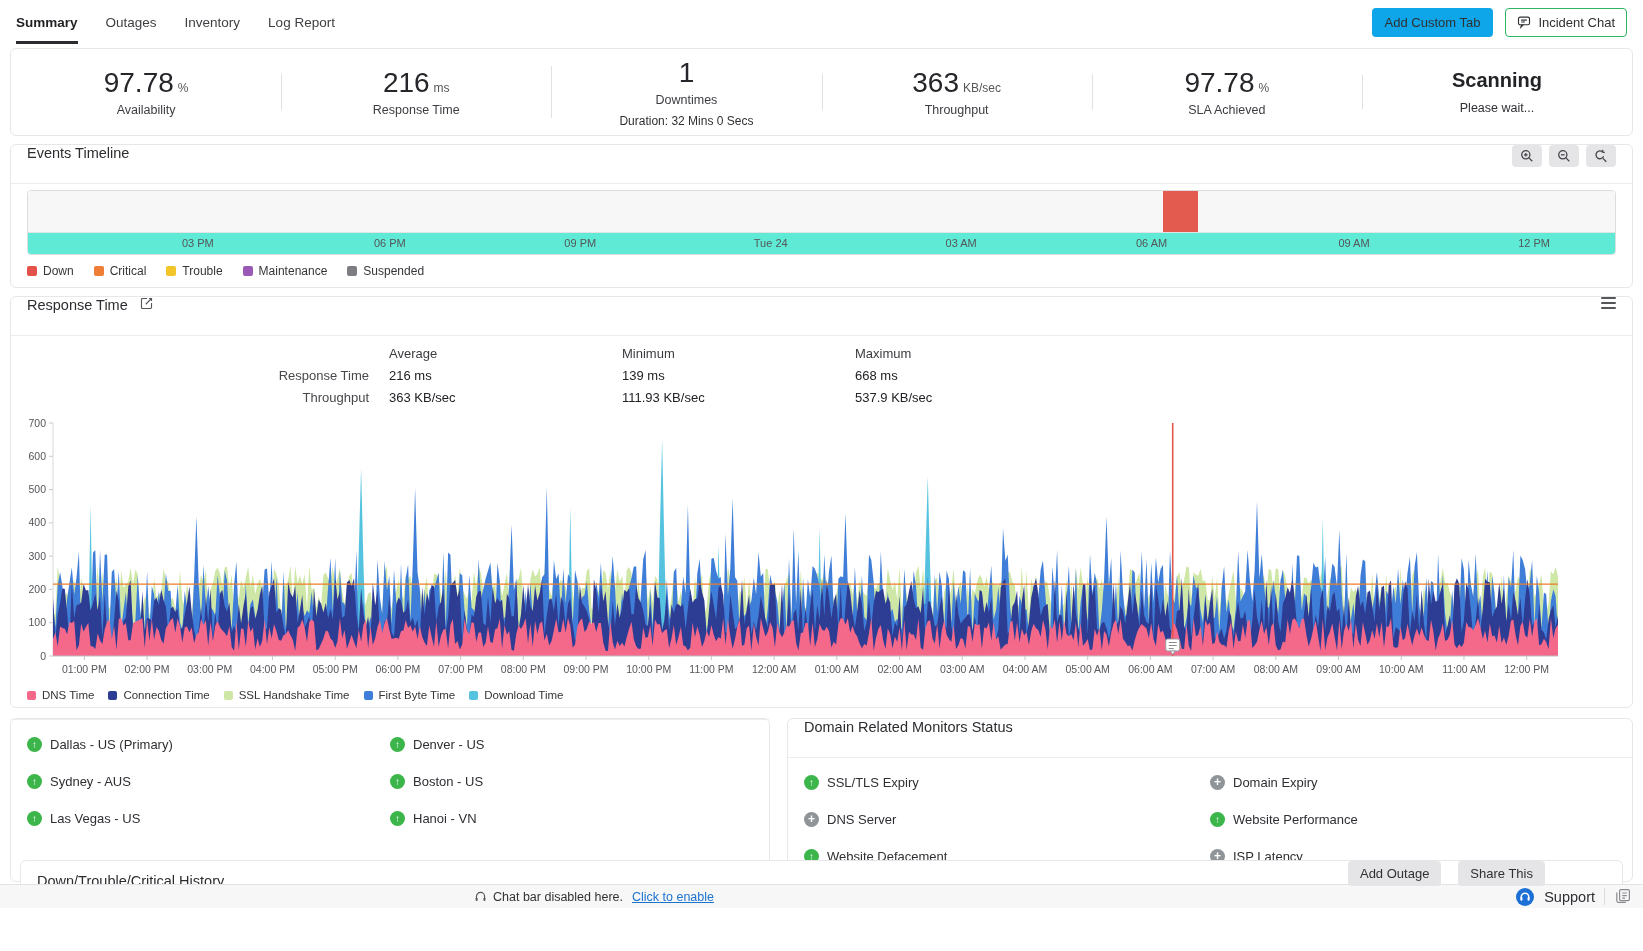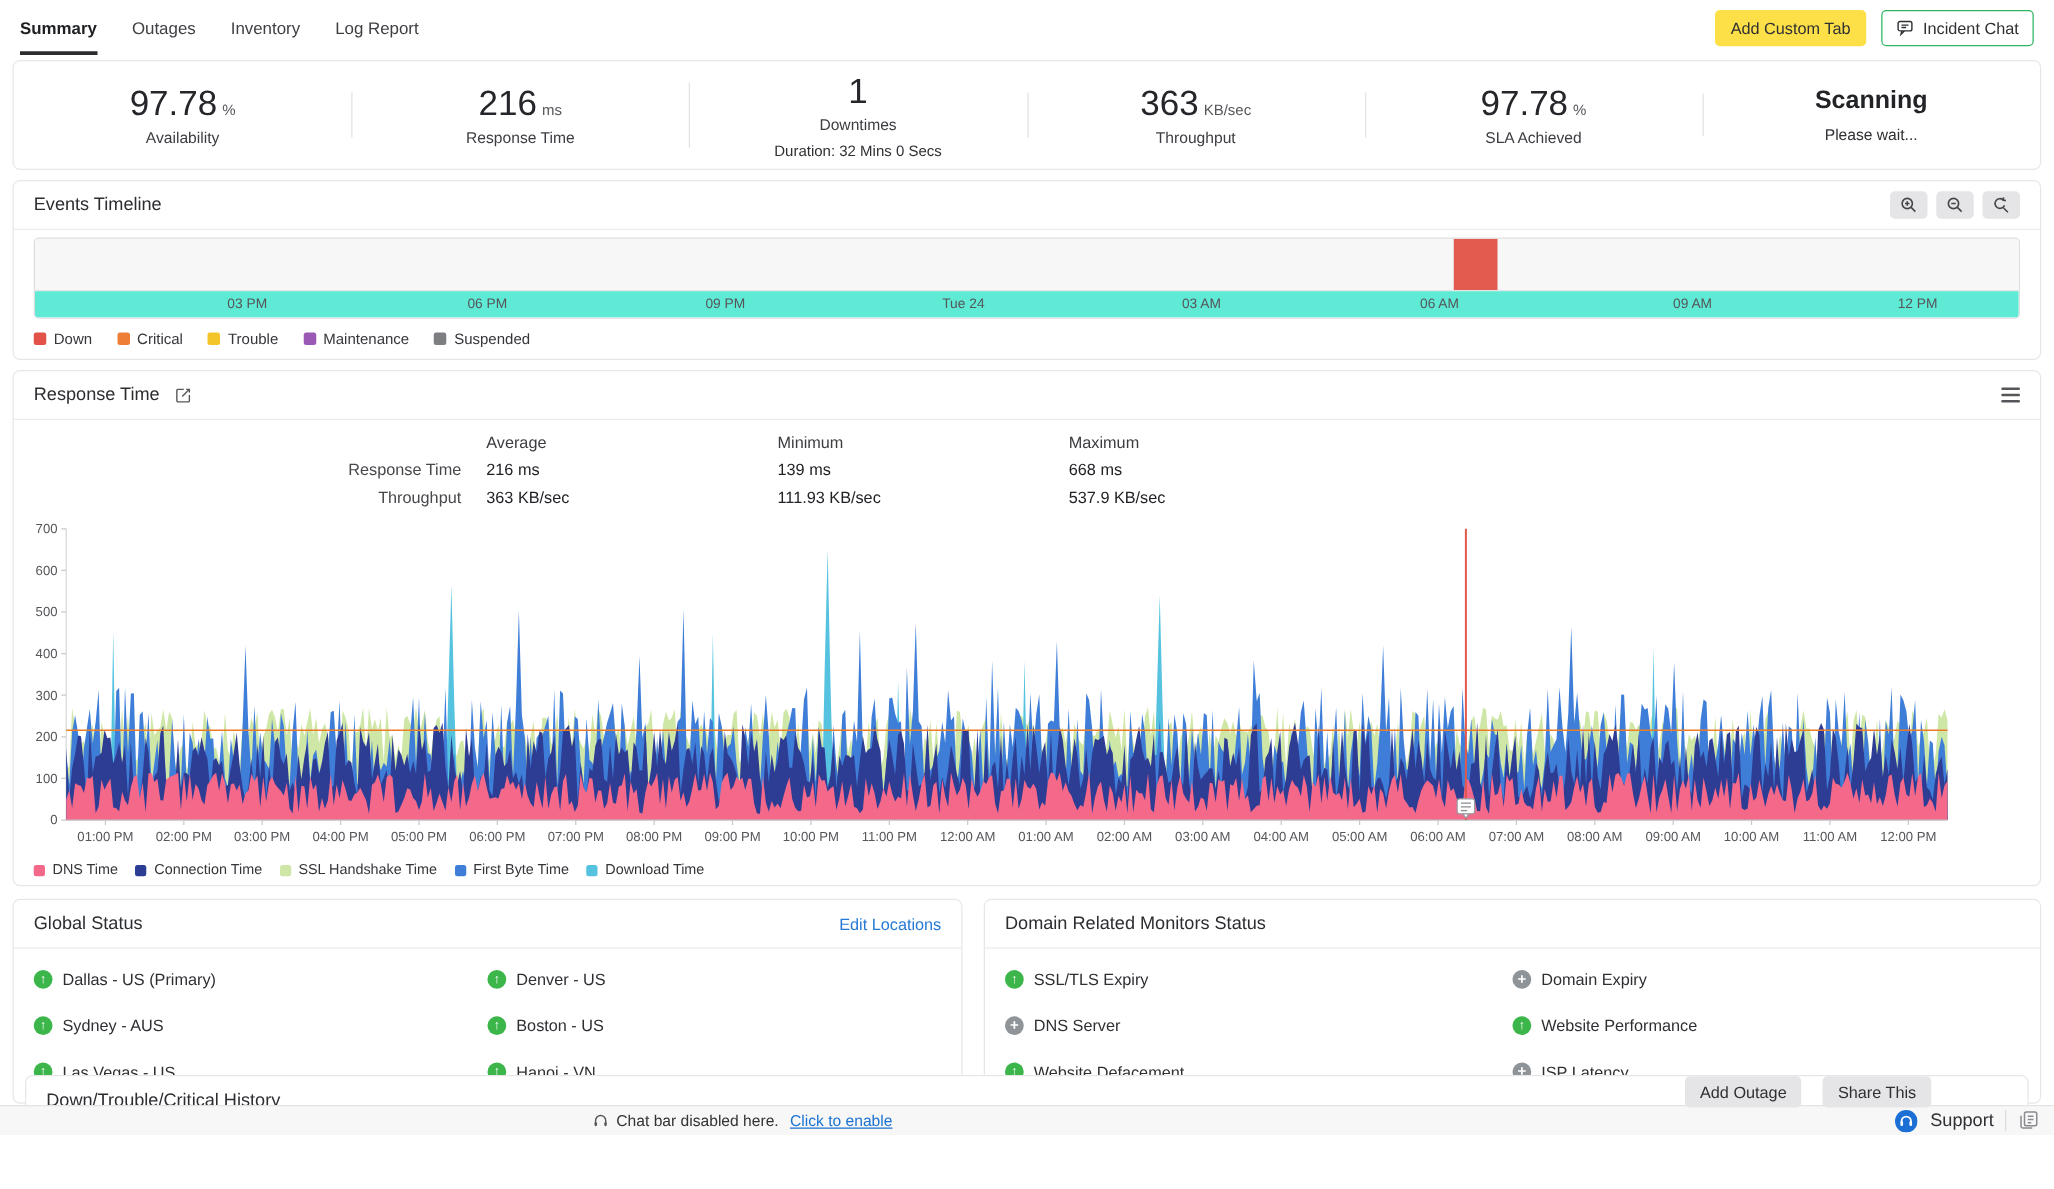--- a/index.html
+++ b/index.html
@@ -8,27 +8,27 @@
     width:1643px; height:951px; position:relative; overflow:hidden;
     background:#fff; font-family:"Liberation Sans", sans-serif; color:#2e2f33;
   }
   
   .topbar { display:flex; align-items:stretch; height:44px; padding:0 16px; }
   .tabs { display:flex; gap:28px; }
   .tab { font-size:13.5px; color:#3e3f43; display:flex; align-items:center;
          border-bottom:3px solid transparent; padding-top:3px; cursor:pointer; }
   .tab.active { color:#1f2023; font-weight:700; border-bottom-color:#2b2c30; }
   .topbar-right { margin-left:auto; display:flex; align-items:center; gap:12px; }
-  .btn-gray { background:#fde047; border:none; border-radius:4px; padding:7px 13px;
+  .btn-gray { background:#0ea5e9; border:none; border-radius:4px; padding:7px 13px;
               font-size:13px; color:#2f3033; font-family:inherit; cursor:pointer; }
   .btn-green { background:#fff; border:1px solid #2eb561; border-radius:4px; padding:6px 11px;
                font-size:13px; color:#2f3033; font-family:inherit; display:flex; align-items:center; gap:7px; cursor:pointer; }
   
   .card { background:#fff; border:1px solid #e7e7ea; border-radius:6px; margin:0 10px; }
-  .card-head { display:flex; align-items:center; height:38px; gap:12px; }
+  .card-head { display:flex; height:38px; gap:12px; }
   .card-title { font-size:14.5px; color:#2c2d31; font-weight:500; }
   .hr { height:1px; background:#ececef; margin:0 -16px; }
   
   .kpi-card { display:flex; align-items:center; height:88px; margin-top:4px; }
   .kpi { flex:1; text-align:center; position:relative; }
   .kpi:not(:first-child)::before { content:""; position:absolute; left:0; top:14%; height:72%; width:1px; background:#e2e2e5; }
   .kpi-line { display:flex; align-items:baseline; justify-content:center; gap:4px; }
   .kpi-value { font-size:28px; color:#25262a; font-weight:500; }
   .kpi-unit { font-size:12px; color:#55565a; }
   .kpi-label { font-size:12.5px; color:#3c3d42; margin-top:4px; }
@@ -354,24 +354,20 @@
       </span>
       <span class="legend-item">
         <span class="swatch" style="background: rgb(85, 195, 223);"></span>
         <span>Download Time</span>
       </span>
     </div>
 </section>
 
 <div class="two-col">
   <section class="card global-card">
-    <div class="card-head">
-      <span class="card-title">Global Status</span>
-      <span class="edit-link">Edit Locations</span>
-    </div>
     <div class="hr"></div>
     <div class="status-grid" id="locations">
         <div class="status-item">
           <span class="circle-icon up-icon" style="background: rgb(60, 181, 74);">↑</span>
           <span>Dallas - US (Primary)</span>
         </div>
         <div class="status-item">
           <span class="circle-icon up-icon" style="background: rgb(60, 181, 74);">↑</span>
           <span>Denver - US</span>
         </div>

